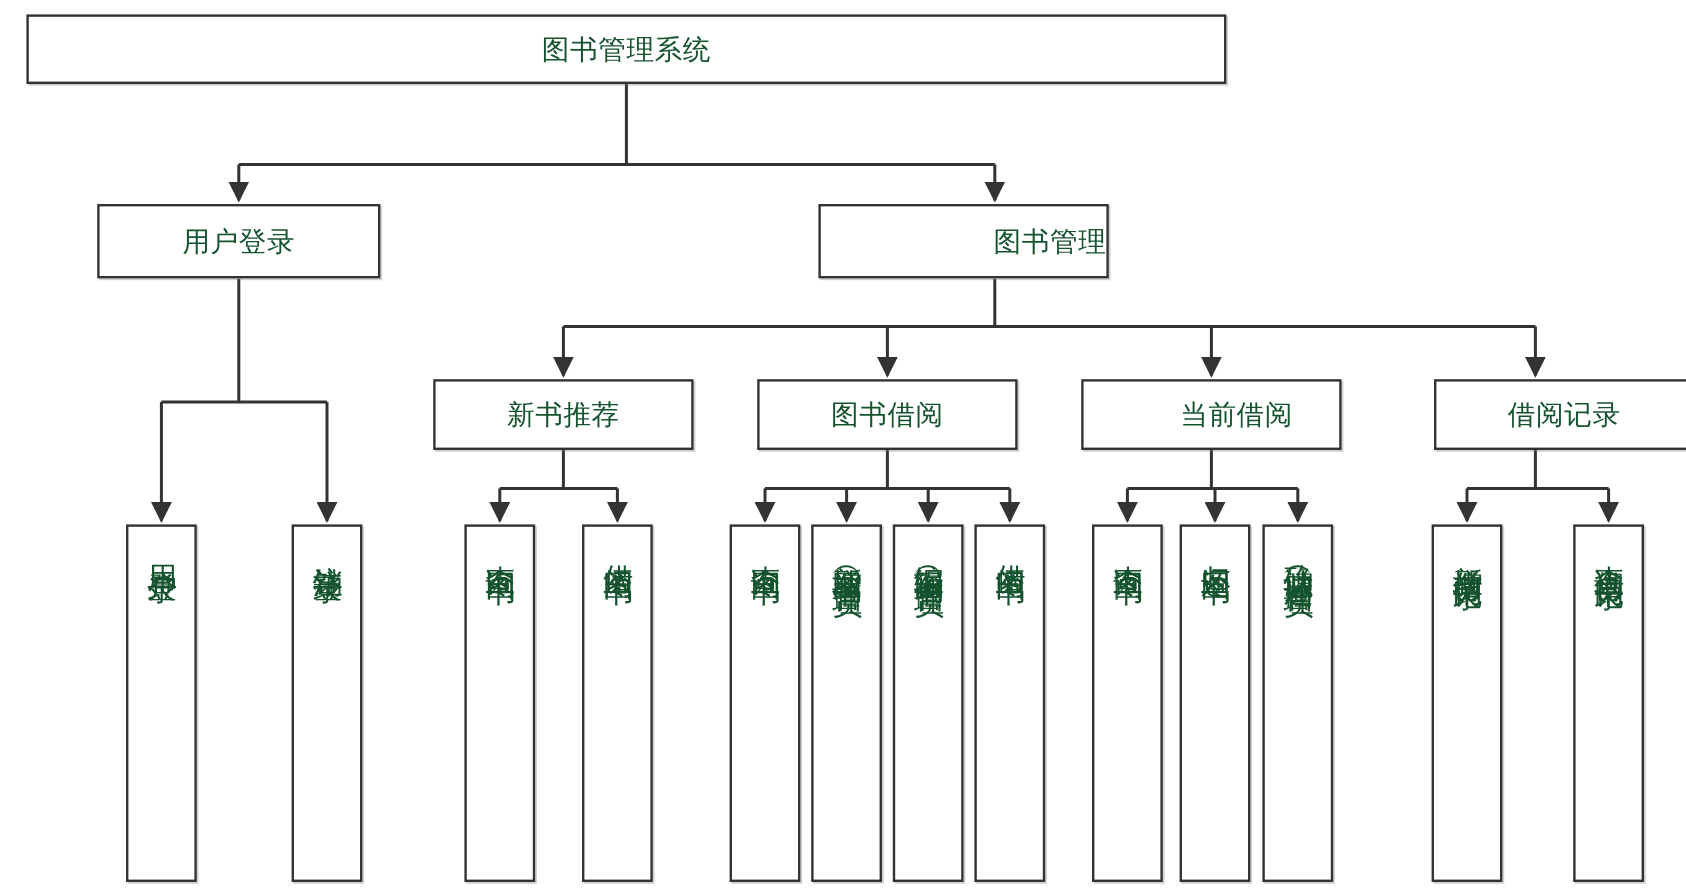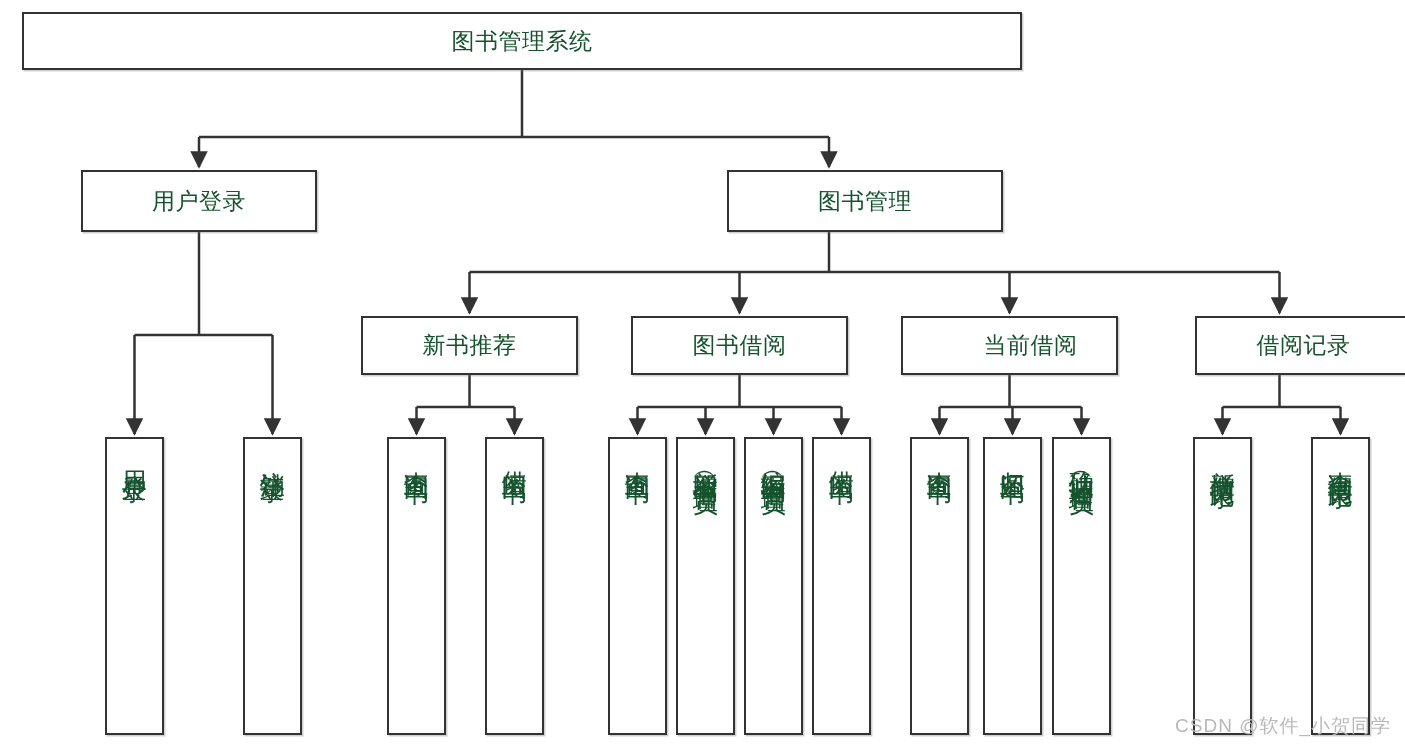--- a/index.html
+++ b/index.html
@@ -124,21 +124,21 @@
       </g>
   </svg>
 
   <div class="node-layer" id="node-layer">
       <div class="node horizontal" style="left: 22px; top: 12px; width: 1000px; height: 58px;">
         <span class="node-label">图书管理系统</span>
       </div>
       <div class="node horizontal" style="left: 81px; top: 170px; width: 236px; height: 62px;">
         <span class="node-label">用户登录</span>
       </div>
-      <div class="node horizontal" style="left: 727px; top: 170px; width: 276px; height: 62px;">
+      <div class="node horizontal" style="left: 682px; top: 170px; width: 242px; height: 62px; justify-content: flex-end;">
         <span class="node-label">图书管理</span>
       </div>
       <div class="node horizontal" style="left: 631px; top: 316px; width: 217px; height: 59px;">
         <span class="node-label">图书借阅</span>
       </div>
       <div class="node horizontal" style="left: 361px; top: 316px; width: 217px; height: 59px;">
         <span class="node-label">新书推荐</span>
       </div>
       <div class="node horizontal" style="left: 901px; top: 316px; width: 217px; height: 59px; padding-left: 42px;">
         <span class="node-label">当前借阅</span>
@@ -180,14 +180,13 @@
         <span class="node-label">确认归还（管理员）</span>
       </div>
       <div class="node vertical" style="left: 1193px; top: 437px; width: 59px; height: 298px;">
         <span class="node-label">新增借阅记录</span>
       </div>
       <div class="node vertical" style="left: 1311px; top: 437px; width: 59px; height: 298px;">
         <span class="node-label">查询借阅记录</span>
       </div>
     </div>
 
-  <div class="watermark">CSDN @软件_小贺同学</div>
 </div>
 
 </body></html>

